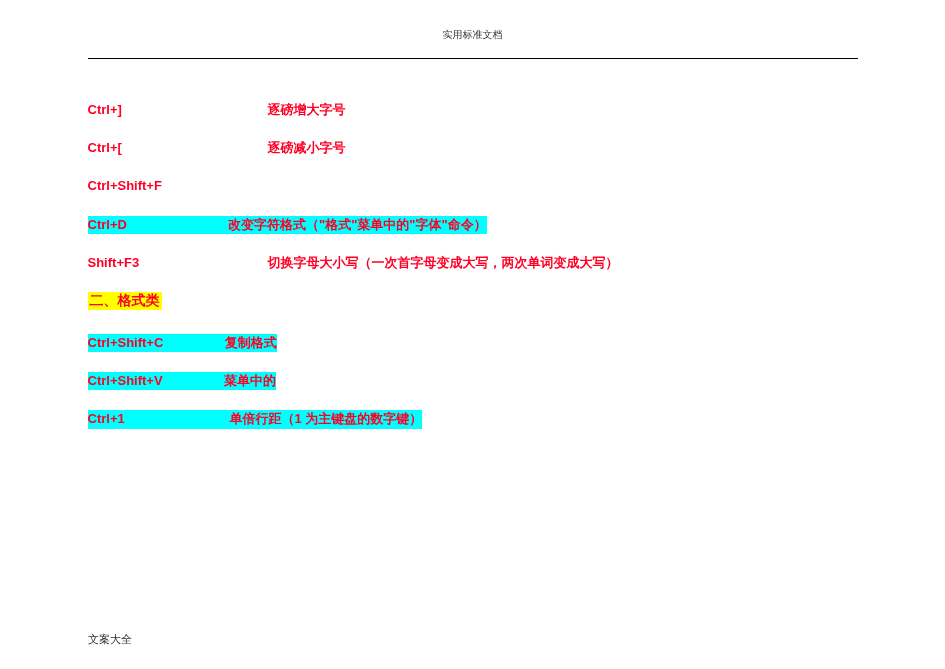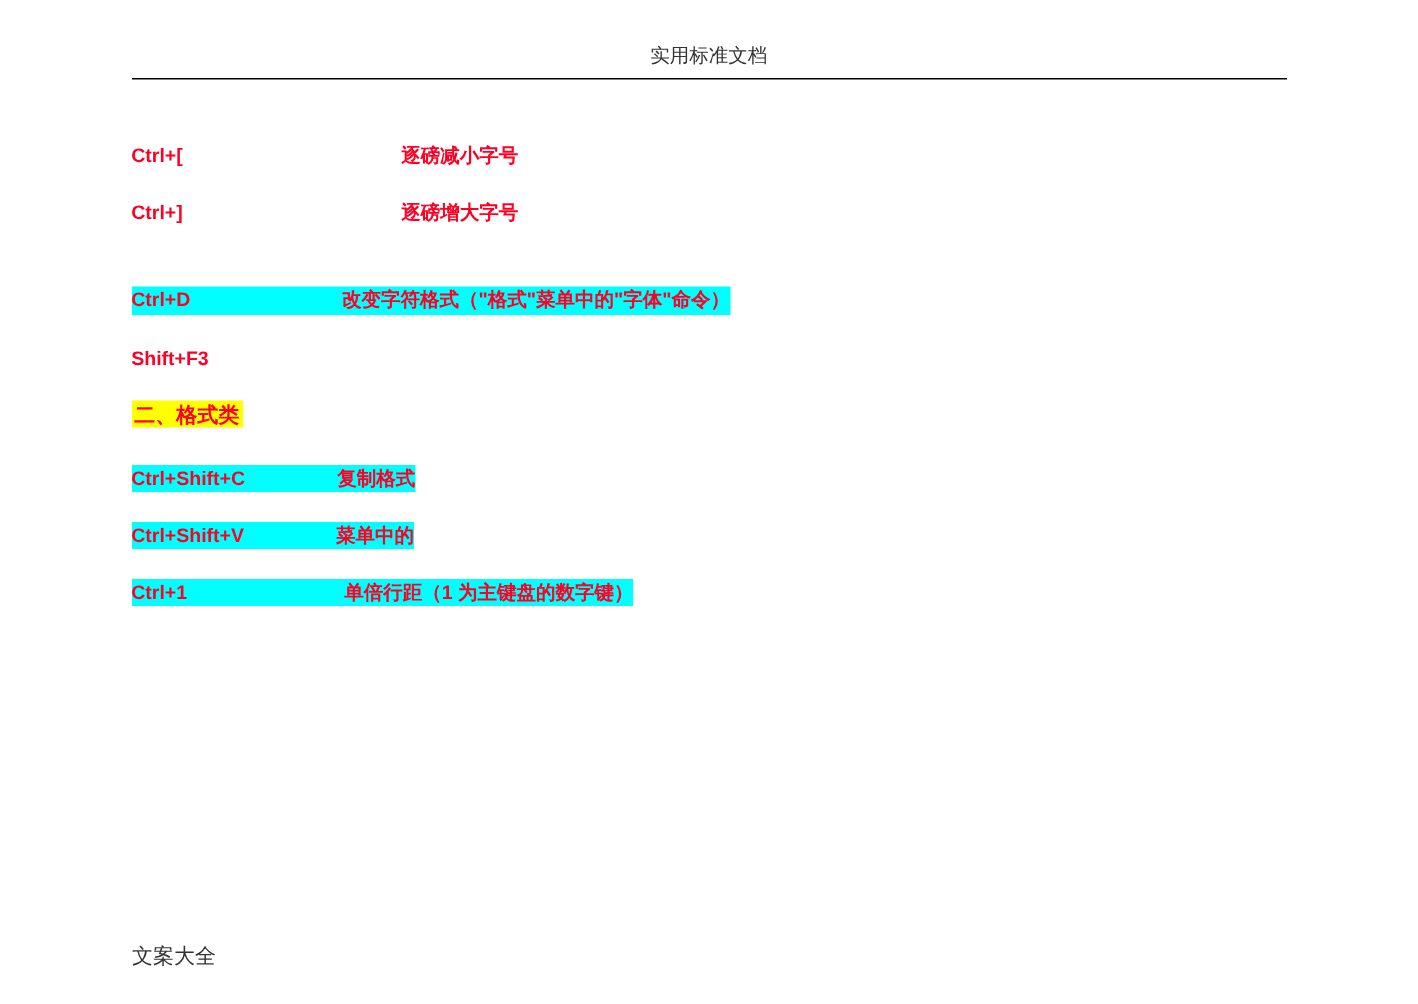--- a/index.html
+++ b/index.html
@@ -5,24 +5,24 @@
     * { margin: 0; padding: 0; box-sizing: border-box; }
     body {
       width: 945px;
       height: 669px;
       background: #fff;
       font-family: "Microsoft YaHei", "SimSun", Arial, sans-serif;
       position: relative;
     }
     .header {
       text-align: center;
-      font-size: 13px;
+      font-size: 10px;
       color: #333;
       padding-top: 28px;
-      padding-bottom: 6px;
+      padding-bottom: 16px;
       width: 770px;
       margin: 0 auto;
       border-bottom: 1px solid #000;
     }
     .content {
       width: 770px;
       margin: 0 auto;
       padding-top: 42px;
     }
     .row {
@@ -47,60 +47,63 @@
       color: #ff0025;
       line-height: 1.4;
     }
     .hl-span {
       background: #00ffff;
       display: inline-block;
       white-space: pre;
     }
     .section-title {
       margin-bottom: 24px;
+      font-family: Liberation Mono, monospace;
     }
     .section-mark {
       background: #ffff00;
       font-size: 14px;
       font-weight: bold;
       color: #ff0025;
       padding: 1px 2px;
     }
     .footer {
       position: absolute;
       bottom: 22px;
       left: 88px;
-      font-size: 14px;
+      font-size: 11px;
       color: #333;
     }
   </style>
 </head>
 <body>
 
 <div class="header">实用标准文档</div>
 
 <div class="content">
 
   <div class="row">
+    <span class="key-col">Ctrl+]</span>
+    <span class="desc-col">逐磅增大字号</span>
+  </div>
+  <div class="row">
     <span class="key-col">Ctrl+[</span>
     <span class="desc-col">逐磅减小字号</span>
   </div>
   <div class="row">
-    <span class="key-col">Ctrl+]</span>
-    <span class="desc-col">逐磅增大字号</span>
-  </div>
-  <div class="row">
+    <span class="key-col">Ctrl+Shift+F</span>
   </div>
 
   <div class="hl-container">
     <span class="hl-span"><span>Ctrl+D</span><span>                           </span><span> 改变字符格式（"格式"菜单中的"字体"命令）</span></span>
   </div>
 
   <div class="row">
     <span class="key-col">Shift+F3</span>
+    <span class="desc-col">切换字母大小写（一次首字母变成大写，两次单词变成大写）</span>
   </div>
 
   <div class="section-title">
     <span class="section-mark">二、格式类</span>
   </div>
 
   <div class="hl-container">
     <span class="hl-span"><span>Ctrl+Shift+C</span><span>                </span><span> 复制格式</span></span>
   </div>
   <div class="hl-container">

